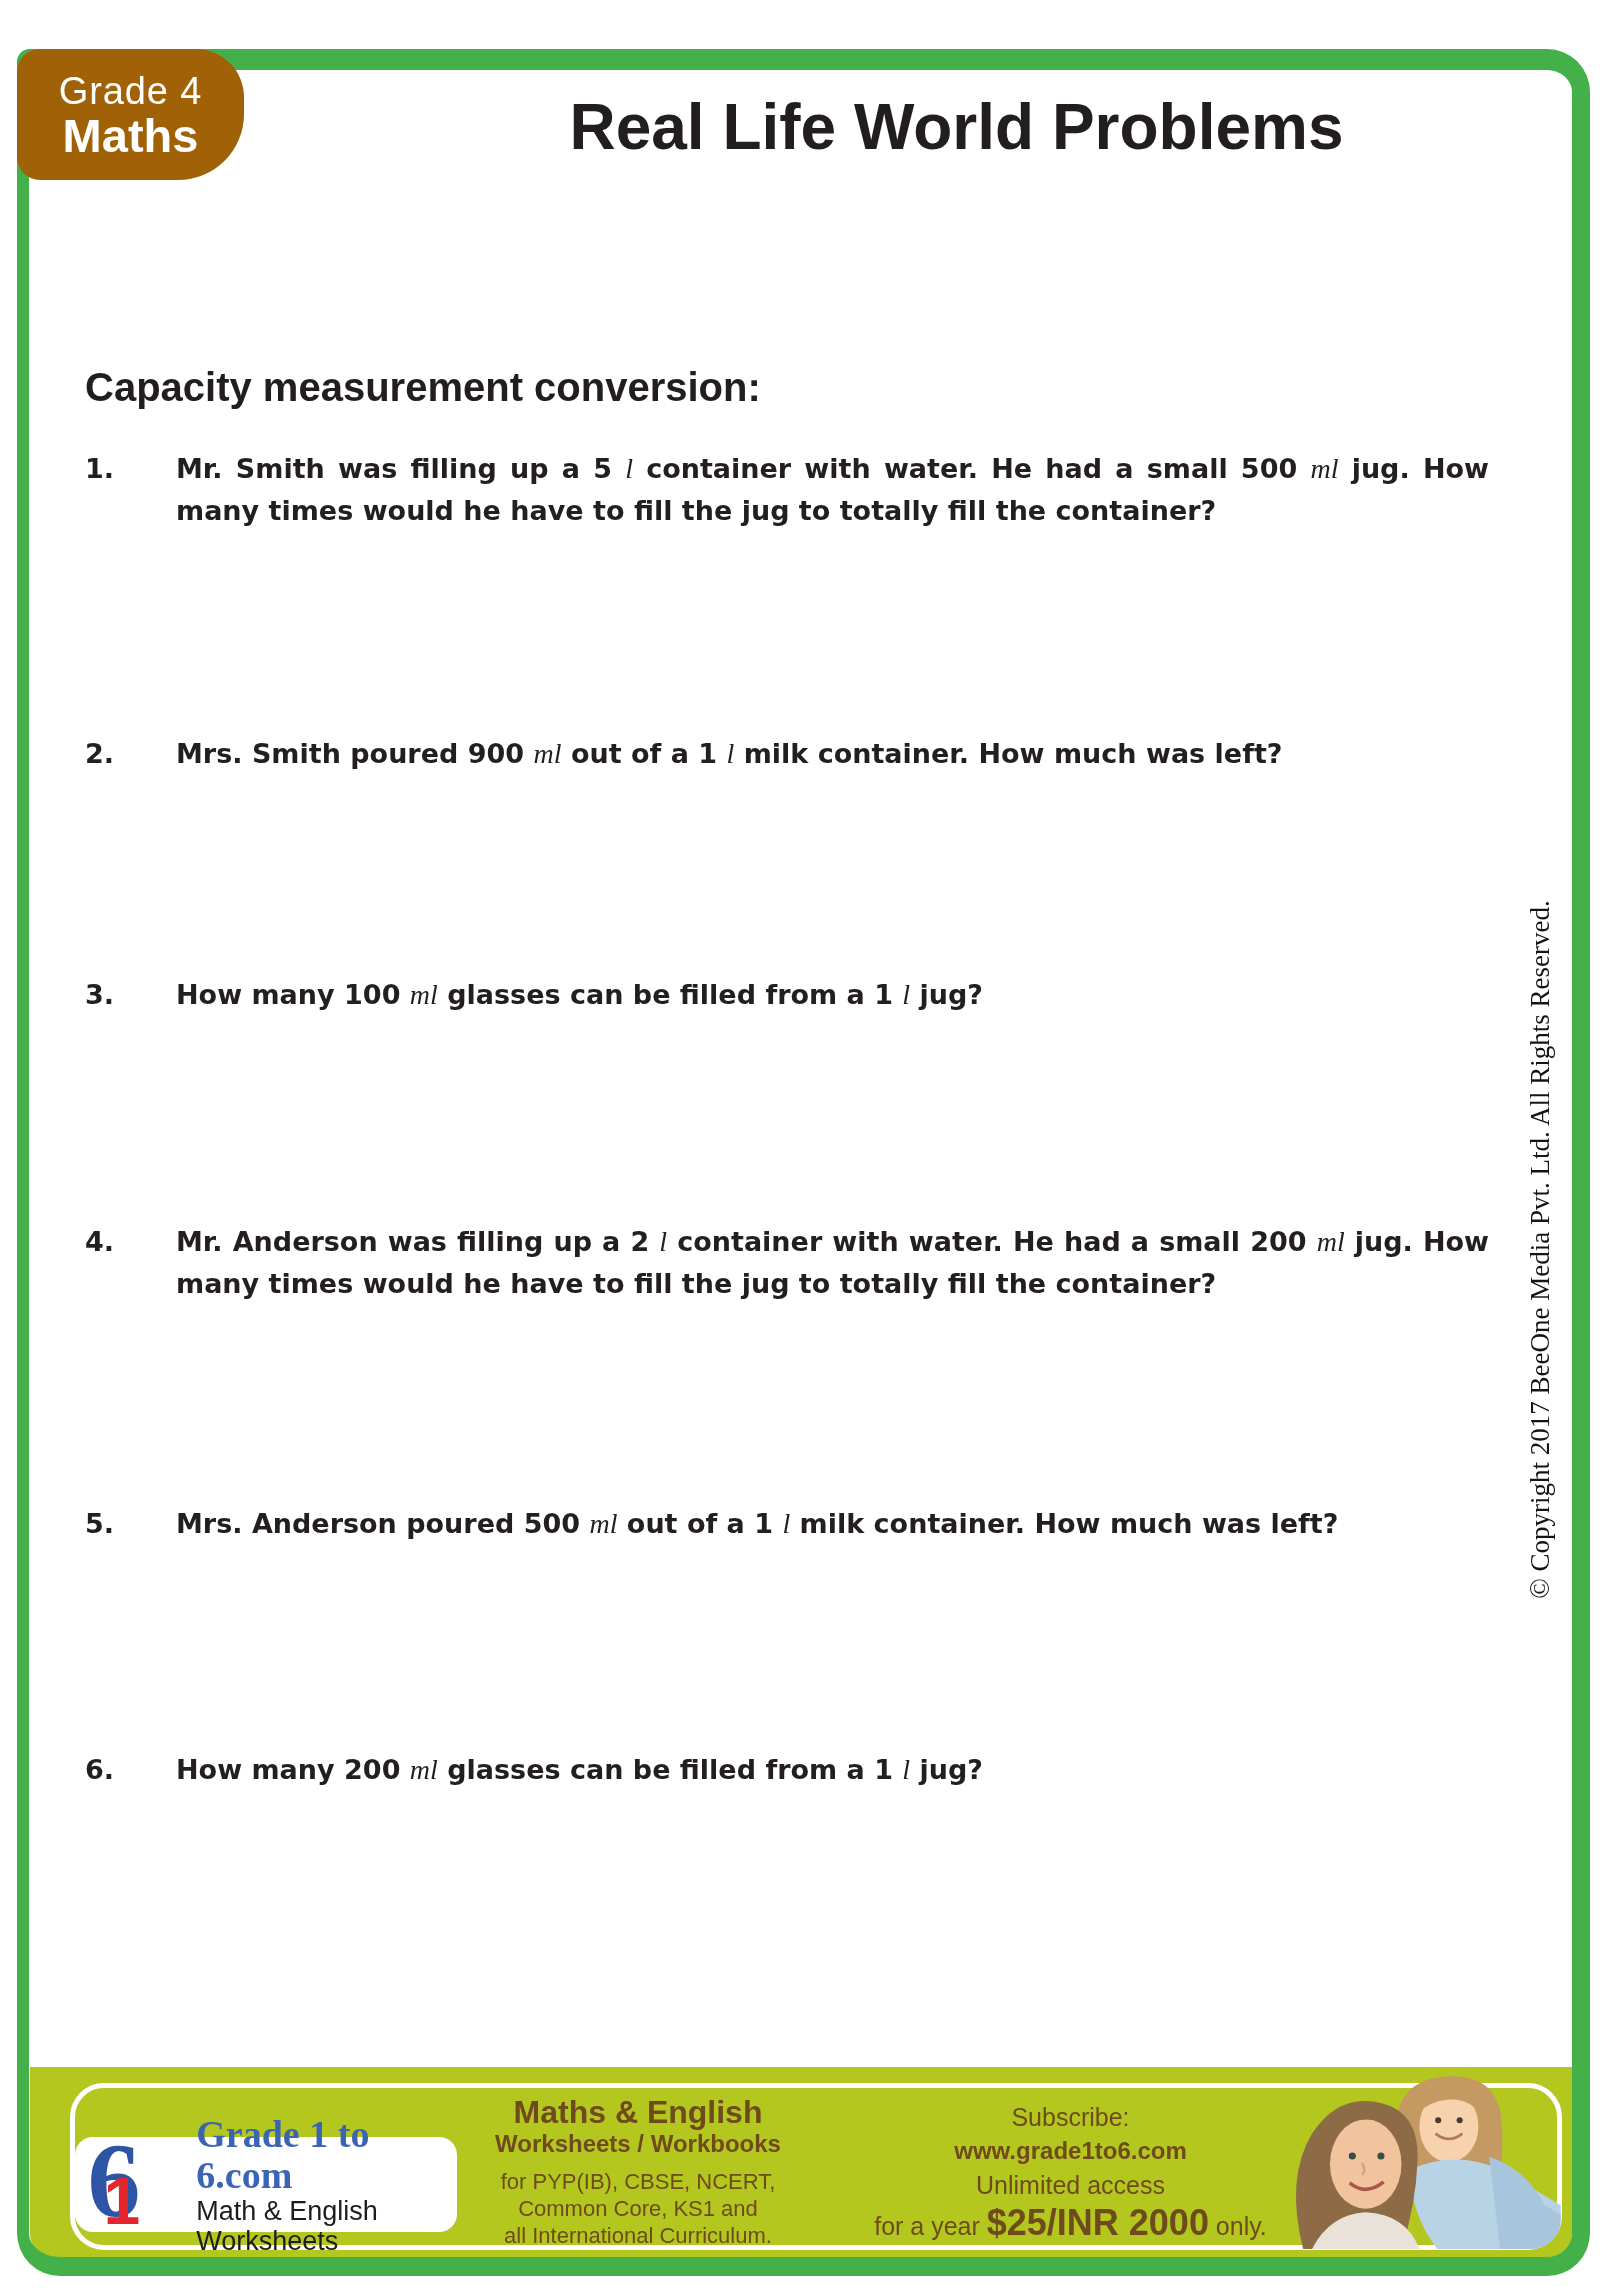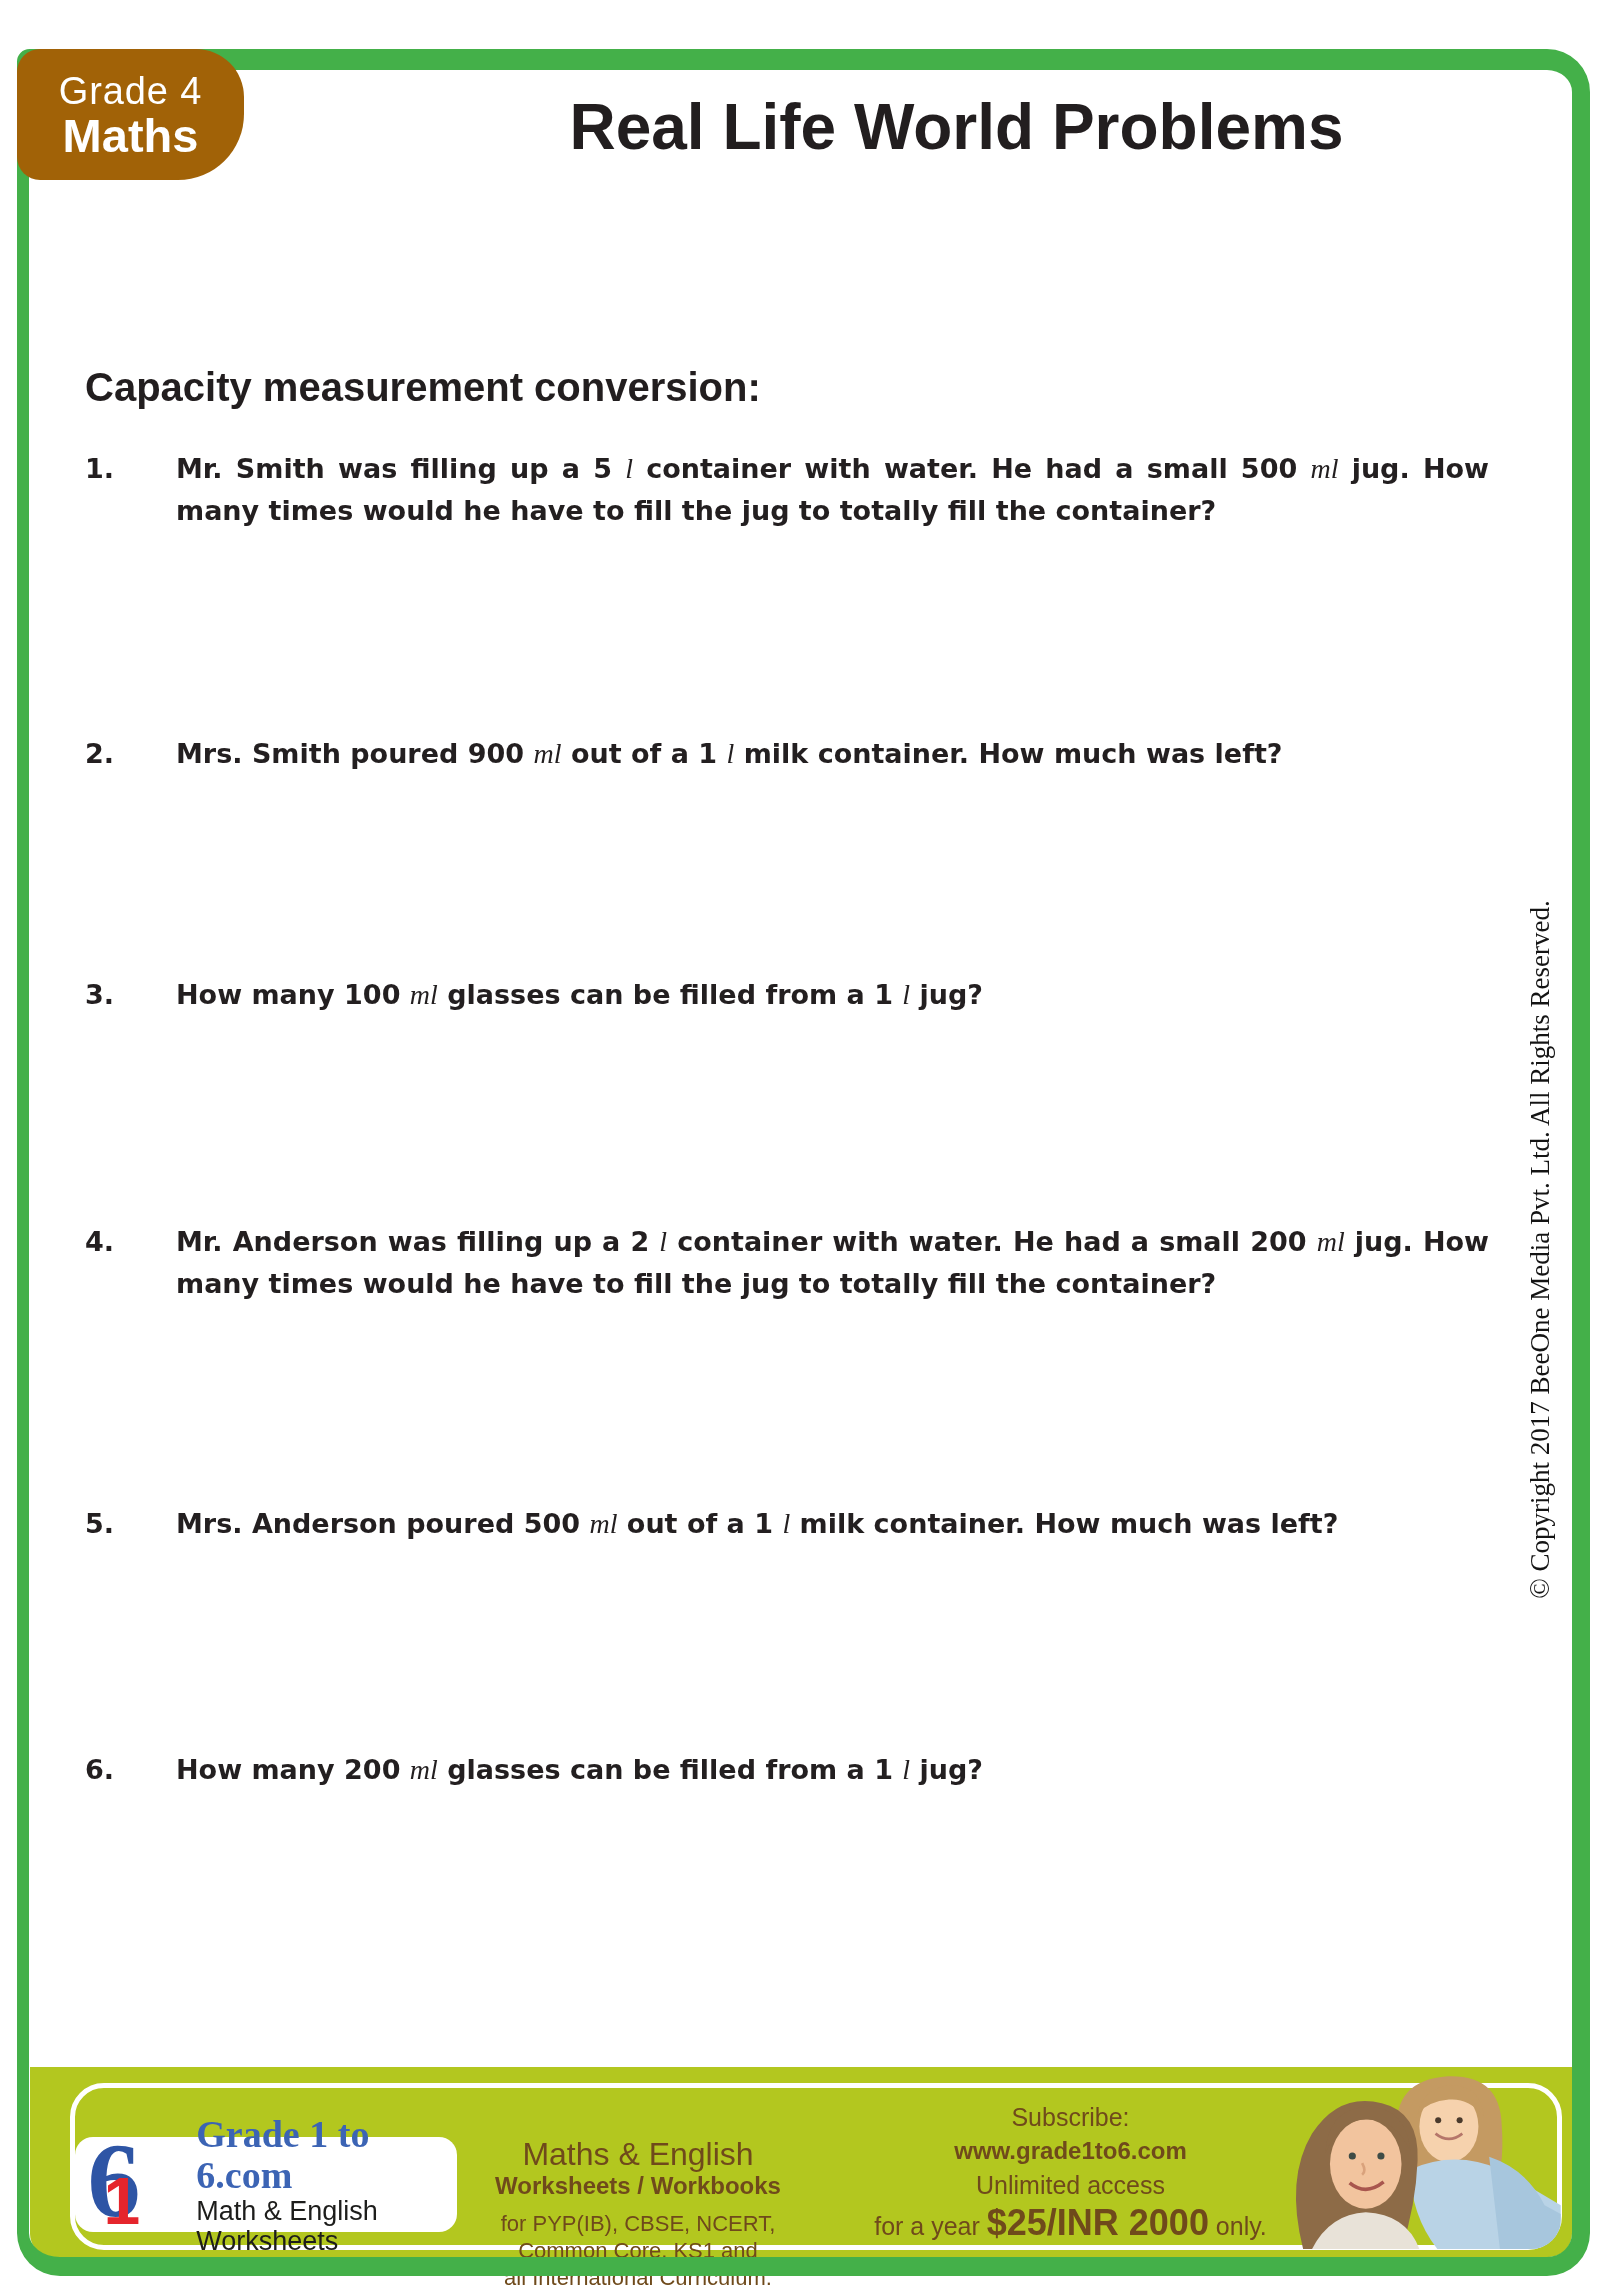--- a/index.html
+++ b/index.html
@@ -86,21 +86,21 @@
     font-family:"Liberation Serif",serif;font-weight:700;
     font-size:38px;line-height:41px;color:#3c64b4;
   }
   .logo-line2{
     font-size:27px;line-height:30px;color:#1d1d1b;
   }
   .footer-center{
     position:absolute;left:475px;top:2094px;width:326px;
     text-align:center;color:#6f4a1b;z-index:3;
   }
-  .fc-title{font-size:32px;font-weight:400;line-height:36px;margin-top:42px;}
+  .fc-title{font-size:32px;font-weight:700;line-height:36px;}
   .fc-subtitle{font-size:24px;font-weight:700;line-height:27px;}
   .fc-lines{margin-top:10.7px;font-size:22px;line-height:27px;text-align:center;}
   .footer-subscribe{
     position:absolute;left:851px;top:2101px;width:439px;
     text-align:center;color:#6f4a1b;z-index:3;
   }
   .fs-label{font-size:25px;line-height:32px;}
   .fs-url{font-size:24px;font-weight:700;line-height:36px;}
   .fs-line1{font-size:25px;line-height:32px;}
   .fs-price-row{line-height:39px;margin-top:1.8px;white-space:nowrap;}

